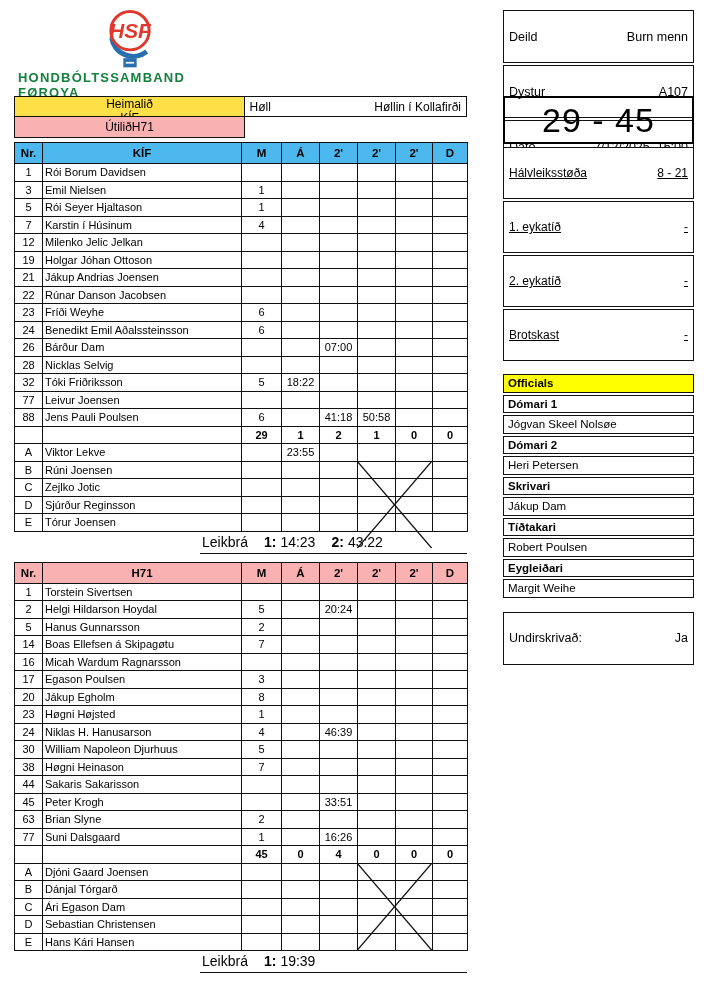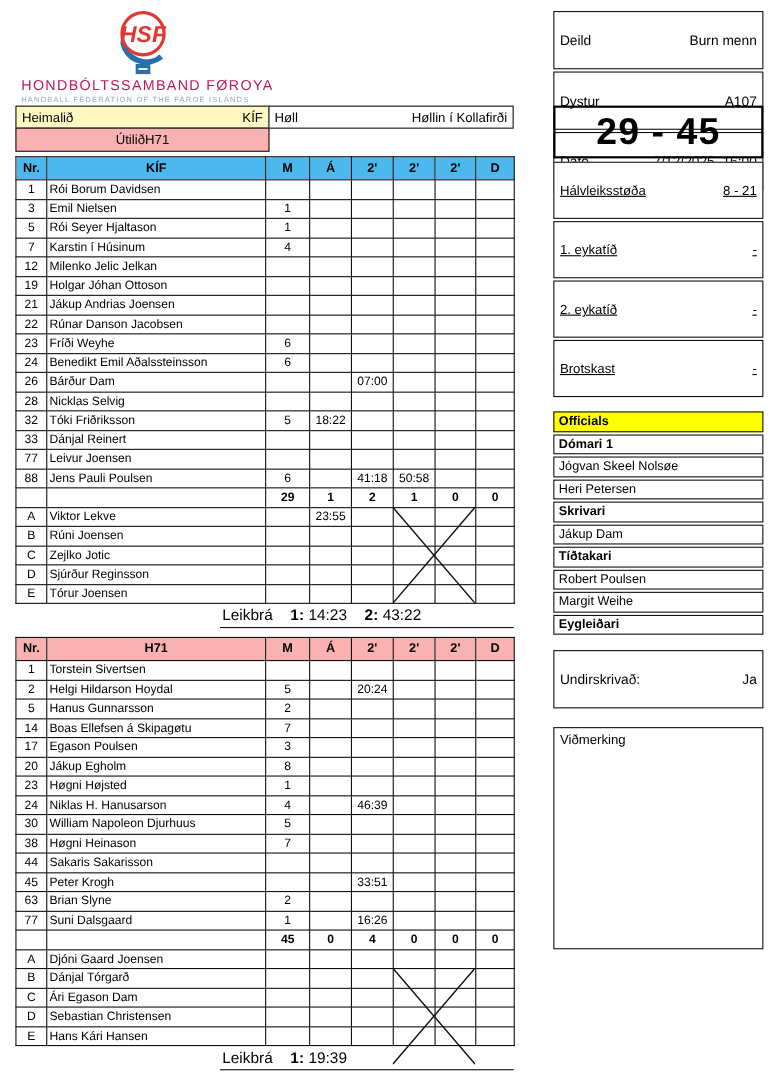--- a/index.html
+++ b/index.html
@@ -5,45 +5,45 @@
   html,body{margin:0;padding:0;}
   body{
     width:708px;height:981px;position:relative;background:#fff;overflow:hidden;
     font-family:"Liberation Sans","DejaVu Sans",sans-serif;color:#000;
     -webkit-font-smoothing:antialiased;
   }
   
   .logo-wrap{position:absolute;left:10px;top:8px;width:240px;height:64px;display:flex;align-items:center;flex-direction:column;}
   .logo-badge{width:50px;height:62px;flex:0 0 auto;}
   .logo-text{margin-left:8px;}
-  .logo-title{color:#be185d;font-weight:400;font-size:13px;letter-spacing:1.2px;}
+  .logo-title{color:#15803d;font-weight:700;font-size:13px;letter-spacing:1.2px;}
   .logo-sub{color:#93a9bb;font-size:6.8px;letter-spacing:1.1px;margin-top:3px;}
   .infobox{position:absolute;left:503px;top:10px;width:191px;}
   .boxrow{border:1.5px solid #111;margin-bottom:2px;height:19px;display:flex;justify-content:space-between;
     align-items:center;padding:16px 5px;font-size:12.5px;background:#fff;}
   
   .rightcol{position:absolute;left:503px;top:96px;width:191px;}
   .score-big{border:2px solid #000;height:44px;line-height:44px;text-align:center;font-size:34px;
-    font-weight:700;letter-spacing:1px;margin-bottom:3px;}
+    font-weight:400;letter-spacing:1px;margin-bottom:3px;}
   .score-row{height:18px;font-size:12px;text-decoration:underline;}
   .officials{margin-top:13px;border-radius:21px;}
   .off-row{border:1px solid #111;margin-bottom:2px;height:16.5px;display:flex;align-items:center;
     padding:0 4px;font-size:11.5px;background:#fff;}
   .off-title{background:#ffff00;font-weight:700;}
   .off-role{font-weight:700;}
   .signed{margin-top:14px;}
   .remarks{margin-top:17px;border:1.5px solid #111;height:202px;font-size:12px;padding:3px 5px;box-sizing:border-box;}
   
   .leftcol{position:absolute;left:14px;top:96px;width:453px;}
   .teams{display:grid;grid-template-columns:231px 222px;grid-auto-rows:21px;margin-bottom:4px;}
   .teamcell{border:1.5px solid #111;box-sizing:border-box;display:flex;justify-content:space-between;
     align-items:center;padding:0 5px;font-size:12px;margin-top:-1.5px;}
   .teamcell:nth-child(1){margin-top:0;}
   .teamcell:nth-child(2){margin-top:0;margin-left:-1.5px;}
-  .home{background:#fef9c3;}
+  .home{background:#fde047;flex-direction:column;}
   .away{background:#f9b1b1;justify-content:center;}
   .hall{background:#fff;}
   .blank{border:none;}
   .team-name{font-weight:400;}
   .tablewrap{position:relative;}
   table.roster{border-collapse:collapse;table-layout:fixed;width:453px;border:1.5px solid #111;}
   table.roster th,table.roster td{border:1px solid #111;font-size:11px;height:17.5px;padding:0 2px;
     overflow:hidden;white-space:nowrap;box-sizing:border-box;}
   table.roster thead th{height:21px;font-size:11.5px;font-weight:700;text-align:center;}
   thead.blue th{background:#4cb8ee;}
@@ -122,50 +122,48 @@
   <div class="officials">
     <div class="off-row off-title">Officials</div>
     <div>
 
         <div>
           <div class="off-row off-role">Dómari 1</div>
           <div class="off-row">Jógvan Skeel Nolsøe</div>
         </div>
 
         <div>
+          <div class="off-row off-role">Dómari 2</div>
           <div class="off-row">Heri Petersen</div>
         </div>
 
         <div>
           <div class="off-row off-role">Skrivari</div>
           <div class="off-row">Jákup Dam</div>
         </div>
 
         <div>
           <div class="off-row off-role">Tíðtakari</div>
           <div class="off-row">Robert Poulsen</div>
         </div>
 
         <div>
+          <div class="off-row off-role">Eygleiðari</div>
           <div class="off-row">Margit Weihe</div>
-          <div class="off-row off-role">Eygleiðari</div>
         </div>
       </div>
   </div>
 
   <div class="signed">
     <div class="boxrow">
       <span>Undirskrivað:</span>
       <span>Ja</span>
     </div>
   </div>
 
-  <div class="remarks">
-    <span>Viðmerking</span>
-  </div>
 </div>
 
 <div class="leftcol">
   <div class="teams">
     <div class="teamcell home">
       <span>Heimalið</span>
       <span class="team-name">KÍF</span>
     </div>
     <div class="teamcell hall">
       <span>Høll</span>
@@ -340,30 +338,20 @@
             <td class="c">32</td>
             <td class="name">Tóki Friðriksson</td>
             <td class="c">5</td>
             <td class="c">18:22</td>
             <td class="c"></td>
             <td class="c"></td>
             <td class="c"></td>
             <td class="c"></td>
           </tr>
 
-          <tr>
-            <td class="c">33</td>
-            <td class="name">Dánjal Reinert</td>
-            <td class="c"></td>
-            <td class="c"></td>
-            <td class="c"></td>
-            <td class="c"></td>
-            <td class="c"></td>
-            <td class="c"></td>
-          </tr>
 
           <tr>
             <td class="c">77</td>
             <td class="name">Leivur Joensen</td>
             <td class="c"></td>
             <td class="c"></td>
             <td class="c"></td>
             <td class="c"></td>
             <td class="c"></td>
             <td class="c"></td>
@@ -526,20 +514,30 @@
             <td class="c">14</td>
             <td class="name">Boas Ellefsen á Skipagøtu</td>
             <td class="c">7</td>
             <td class="c"></td>
             <td class="c"></td>
             <td class="c"></td>
             <td class="c"></td>
             <td class="c"></td>
           </tr>
 
+          <tr>
+            <td class="c">16</td>
+            <td class="name">Micah Wardum Ragnarsson</td>
+            <td class="c"></td>
+            <td class="c"></td>
+            <td class="c"></td>
+            <td class="c"></td>
+            <td class="c"></td>
+            <td class="c"></td>
+          </tr>
 
           <tr>
             <td class="c">17</td>
             <td class="name">Egason Poulsen</td>
             <td class="c">3</td>
             <td class="c"></td>
             <td class="c"></td>
             <td class="c"></td>
             <td class="c"></td>
             <td class="c"></td>

